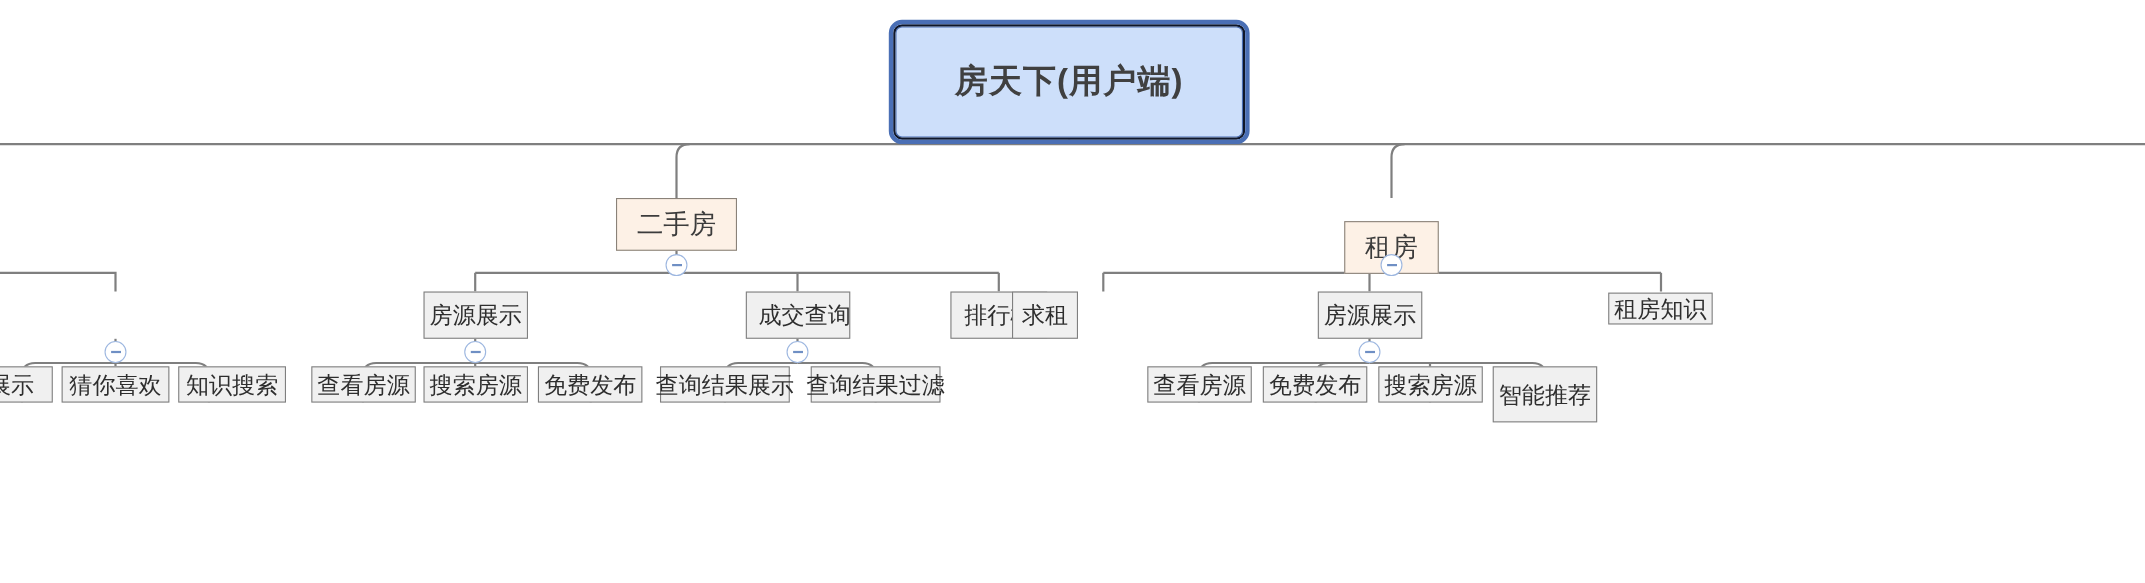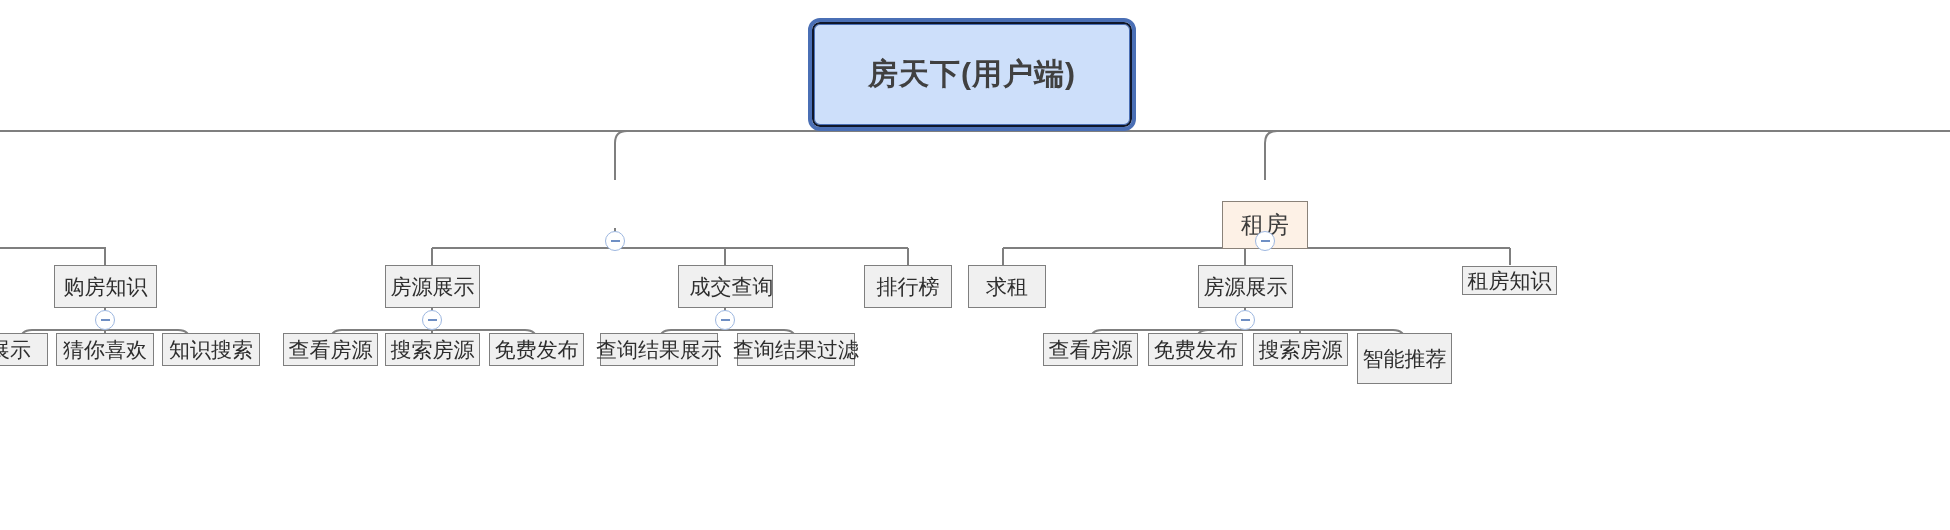--- a/index.html
+++ b/index.html
@@ -116,34 +116,34 @@
       <path d="M 1245 330 L 1393 330 Q 1405 330 1405 342 L 1405 366"></path>
       <path d="M 1196 366 L 1196 342 Q 1196 330 1208 330"></path>
       <path d="M 1300 330 L 1300 366"></path>
     </g>
   </svg>
 
   <div class="node root" style="left:812px;top:22px;width:320px;height:105px;">
     <span>房天下(用户端)</span>
   </div>
 
+  <div class="node lvl2" style="left:560px;top:180px;width:110px;height:48px;">
+    <span>二手房</span>
+  </div>
   <div class="toggle" style="left:605px;top:231px;">
     <span class="bar"></span>
   </div>
 
   <div class="node lvl2" style="left:1222px;top:180px;width:86px;height:48px;margin-top:21px;">
     <span>租房</span>
   </div>
   <div class="toggle" style="left:1255px;top:231px;">
     <span class="bar"></span>
   </div>
 
-  <div class="node lvl3" style="left:54px;top:265px;width:103px;height:43px;">
-    <span>购房知识</span>
-  </div>
   <div class="toggle" style="left:95px;top:310px;">
     <span class="bar"></span>
   </div>
 
   <div class="node lvl3" style="left:385px;top:265px;width:95px;height:43px;">
     <span>房源展示</span>
   </div>
   <div class="toggle" style="left:422px;top:310px;">
     <span class="bar"></span>
   </div>
@@ -152,21 +152,21 @@
     <span>成交查询</span>
   </div>
   <div class="toggle" style="left:715px;top:310px;">
     <span class="bar"></span>
   </div>
 
   <div class="node lvl3" style="left:864px;top:265px;width:88px;height:43px;">
     <span>排行榜</span>
   </div>
 
-  <div class="node lvl3" style="left:968px;top:265px;width:78px;height:43px;">
+  <div class="node lvl3" style="left:920px;top:265px;width:60px;height:43px;">
     <span>求租</span>
   </div>
 
   <div class="node lvl3" style="left:1198px;top:265px;width:95px;height:43px;">
     <span>房源展示</span>
   </div>
   <div class="toggle" style="left:1235px;top:310px;">
     <span class="bar"></span>
   </div>
 

